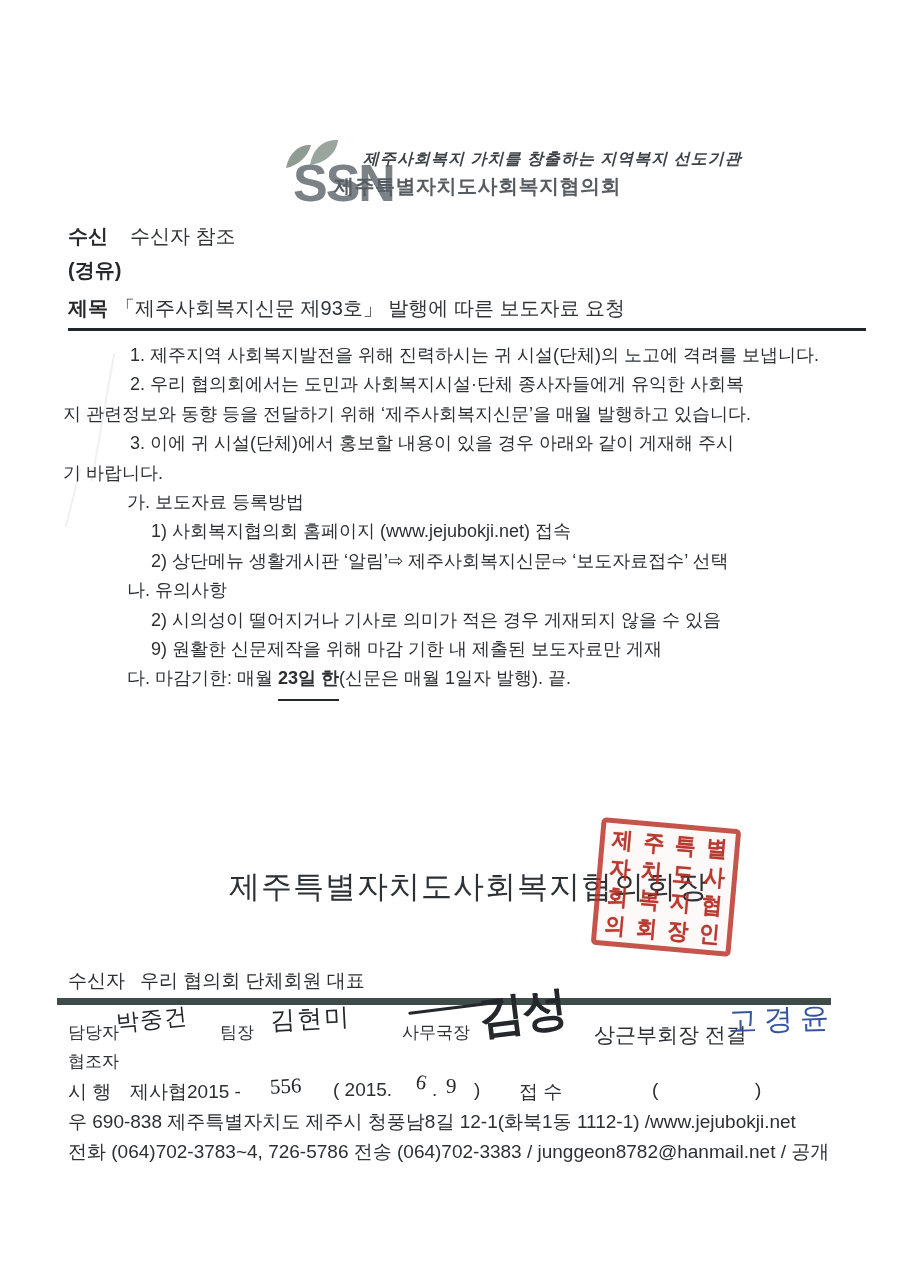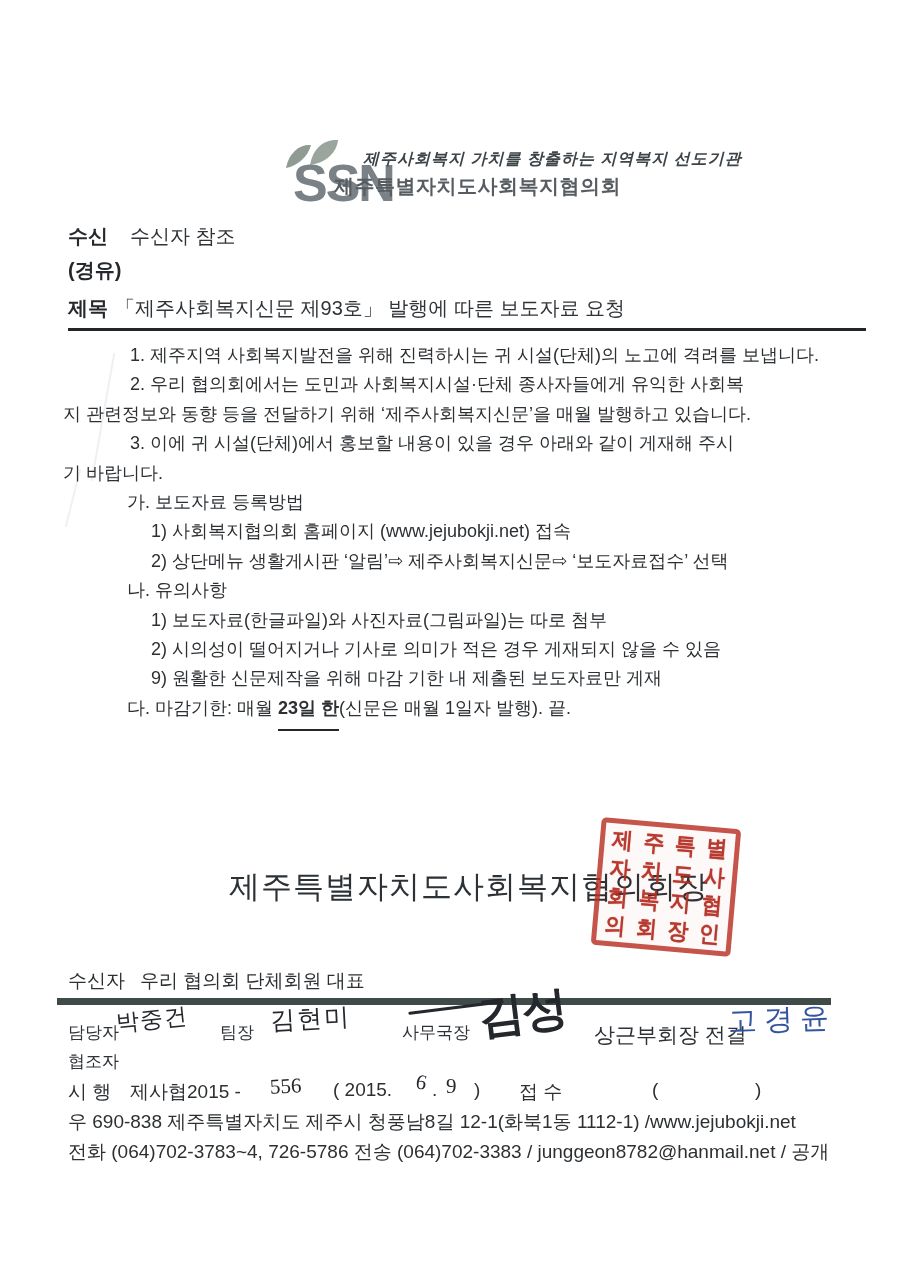--- a/index.html
+++ b/index.html
@@ -90,21 +90,20 @@
   <div class="abs body">
     <div class="ln ind-num">1. 제주지역 사회복지발전을 위해 진력하시는 귀 시설(단체)의 노고에 격려를 보냅니다.</div>
     <div class="ln ind-num">2. 우리 협의회에서는 도민과 사회복지시설·단체 종사자들에게 유익한 사회복</div>
     <div class="ln ind-cont">지 관련정보와 동향 등을 전달하기 위해 ‘제주사회복지신문’을 매월 발행하고 있습니다.</div>
     <div class="ln ind-num">3. 이에 귀 시설(단체)에서 홍보할 내용이 있을 경우 아래와 같이 게재해 주시</div>
     <div class="ln ind-cont">기 바랍니다.</div>
     <div class="ln ind-ga">가. 보도자료 등록방법</div>
     <div class="ln ind-paren">1) 사회복지협의회 홈페이지 (www.jejubokji.net) 접속</div>
     <div class="ln ind-paren">2) 상단메뉴 생활게시판 ‘알림’⇨ 제주사회복지신문⇨ ‘보도자료접수’ 선택</div>
     <div class="ln ind-ga">나. 유의사항</div>
-    <div class="ln ind-paren">1) 보도자료(한글파일)와 사진자료(그림파일)는 따로 첨부</div>
     <div class="ln ind-paren">2) 시의성이 떨어지거나 기사로 의미가 적은 경우 게재되지 않을 수 있음</div>
     <div class="ln ind-paren">9) 원활한 신문제작을 위해 마감 기한 내 제출된 보도자료만 게재</div>
     <div class="ln ind-ga">
       <span>다. 마감기한: 매월 </span><span class="deadline-strong">23일 한</span><span>(신문은 매월 1일자 발행).  끝.</span>
     </div>
   </div>
 
   <div class="abs sig-title">제주특별자치도사회복지협의회장</div>
   <div class="abs stamp">
     <span>제</span>

